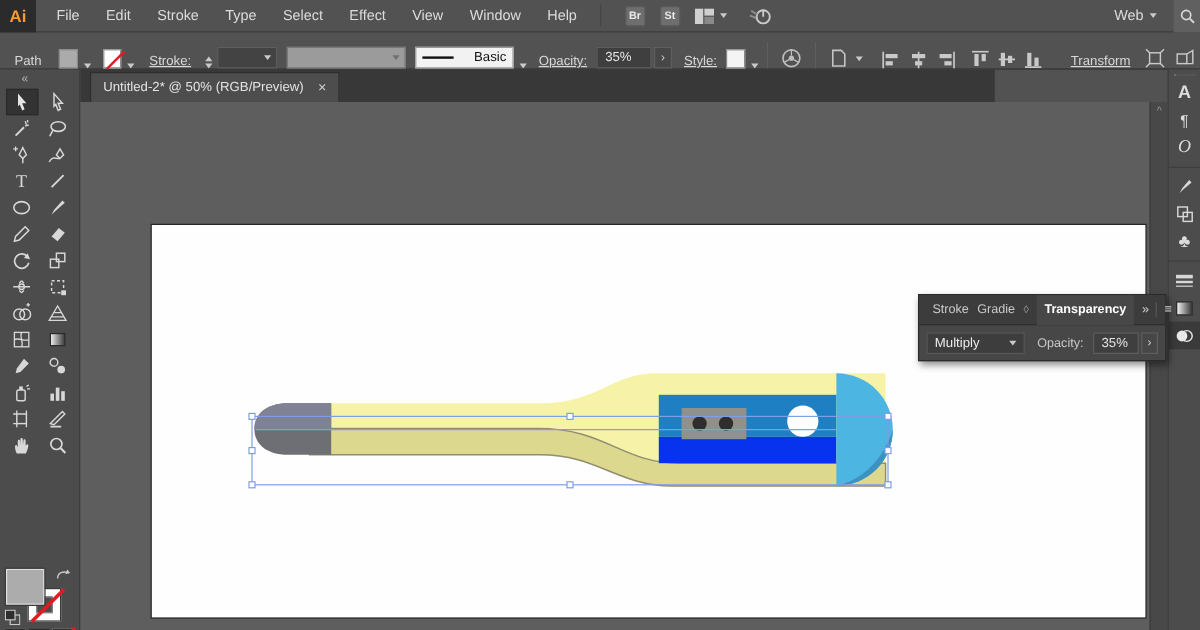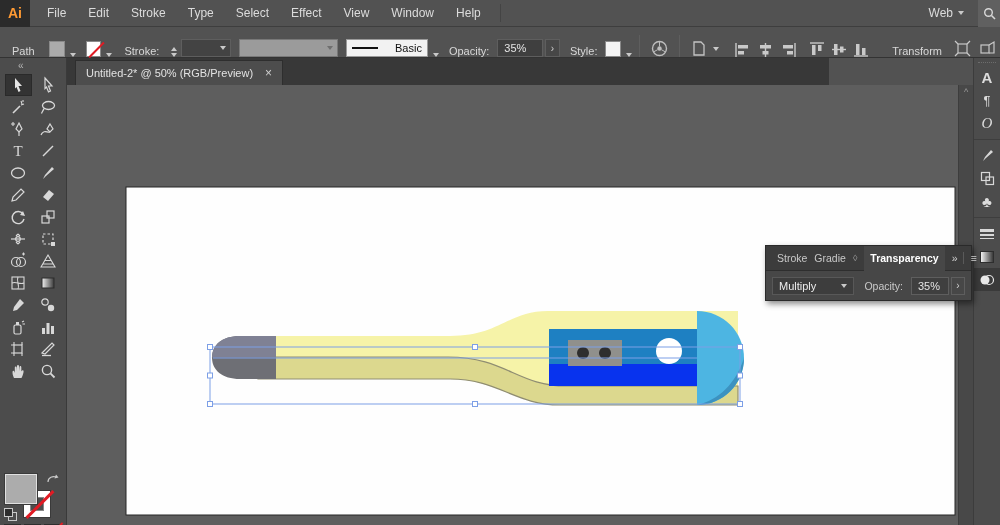--- a/index.html
+++ b/index.html
@@ -26,21 +26,21 @@
   .spacer { flex:1; }
   .workspace { display:flex; align-items:center; margin-right:14px; }
   .searchbox { width:22px; height:27px; background:#606060; display:flex;
                align-items:center; justify-content:center; }
 
   
   .controlbar { position:absolute; left:0; top:28px; width:1000px; height:30px;
                 background:#525252; border-bottom:1px solid #333; display:flex;
                 align-items:flex-end; color:#d8d8d8; font-size:11px; padding-left:8px; }
   .cb-label { margin:0 4px; white-space:nowrap; }
-  .cb-link { }
+  .cb-link { text-decoration:underline; }
   .swatch { width:16px; height:16px; border:1px solid #8a8a8a; position:relative;
             background:#ababab; margin-left:10px; }
   .swatch.none { background:#fff; }
   .swatch.none::after { content:""; position:absolute; left:-1px; top:7px; width:21px;
             height:2px; background:#e01b24; transform:rotate(-45deg); }
   .cb-sep { width:1px; height:22px; background:#454545; border-right:1px solid #5e5e5e;
             margin:0 7px; }
   .stepper { display:flex; flex-direction:column; justify-content:center; gap:2px;
              margin-left:8px; }
   .stepper i { width:0; height:0; border-left:3px solid transparent;
@@ -153,20 +153,40 @@
     <div class="menu-item">File</div>
     <div class="menu-item">Edit</div>
     <div class="menu-item">Stroke</div>
     <div class="menu-item">Type</div>
     <div class="menu-item">Select</div>
     <div class="menu-item">Effect</div>
     <div class="menu-item">View</div>
     <div class="menu-item">Window</div>
     <div class="menu-item">Help</div>
     <div class="mb-sep"></div>
+    <div class="mb-icons">
+      <div class="sq-btn">Br</div>
+      <div class="sq-btn">St</div>
+      <div class="icon-btn" style="margin-left:12px">
+        <svg class="mini" width="16" height="13" viewBox="0 0 16 13">
+          <rect x="0" y="0" width="7" height="13" fill="#d0d0d0"></rect>
+          <rect x="8" y="0" width="8" height="6" fill="#d0d0d0"></rect>
+          <rect x="8" y="7" width="8" height="6" fill="#8a8a8a"></rect>
+        </svg>
+        <span class="chev"></span>
+      </div>
+      <div class="icon-btn" style="margin-left:14px">
+        <svg class="mini" width="20" height="16" viewBox="0 0 20 16">
+          <circle cx="12" cy="9" r="5.5" fill="none" stroke="#c9c9c9" stroke-width="1.6"></circle>
+          <line x1="12" y1="3" x2="12" y2="9" stroke="#c9c9c9" stroke-width="1.6"></line>
+          <line x1="2" y1="4" x2="7" y2="7" stroke="#8f8f8f" stroke-width="1.6"></line>
+          <line x1="1" y1="8" x2="6" y2="10" stroke="#8f8f8f" stroke-width="1.6"></line>
+        </svg>
+      </div>
+    </div>
     <div class="spacer"></div>
     <div class="workspace">
       <span>Web</span>
       <span class="chev"></span>
     </div>
     <div class="searchbox">
       <svg class="mini" width="13" height="13" viewBox="0 0 13 13">
         <circle cx="5.5" cy="5.5" r="3.8" fill="none" stroke="#d8d8d8" stroke-width="1.4"></circle>
         <line x1="8.5" y1="8.5" x2="12" y2="12" stroke="#d8d8d8" stroke-width="1.6"></line>
       </svg>

